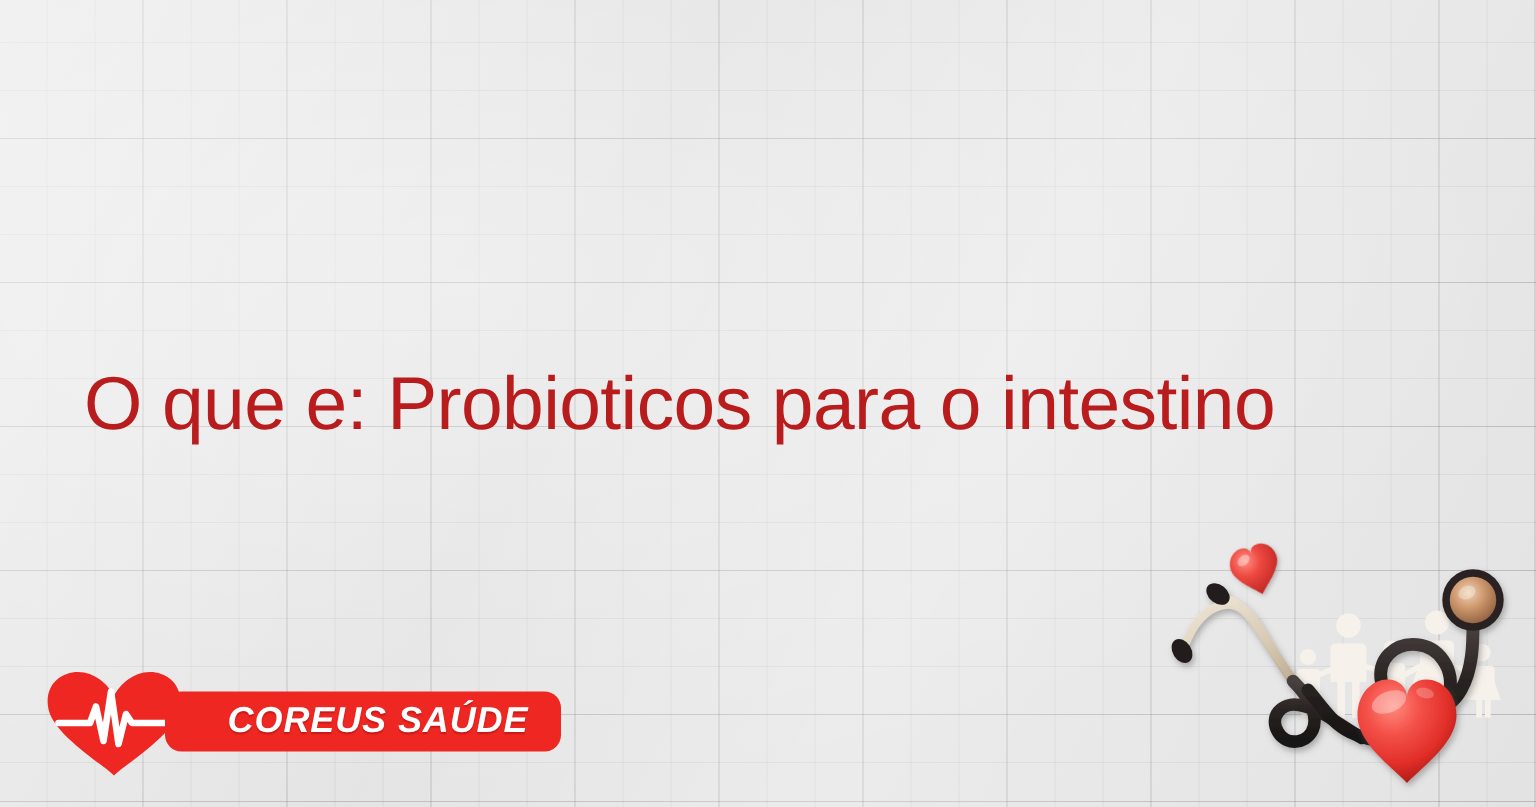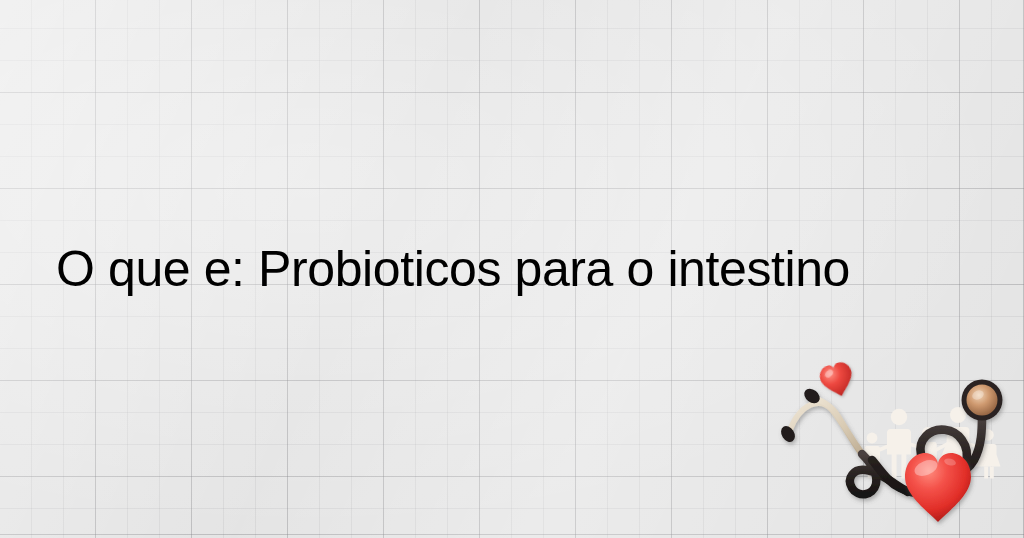--- a/index.html
+++ b/index.html
@@ -52,21 +52,21 @@
 
   
   #headline {
     position:absolute;
     left:56px;
     top:243px;
     width:940px;
     font-size:50px;
     line-height:1.04;
     font-weight:400;
-    color:#000000;
+    color:#b91c1c;
     letter-spacing:-0.4px;
     white-space:nowrap;
   }
 
   
   #logo {
     position:absolute;
     left:28px; top:447px;
     width:320px; height:72px;
   }
@@ -104,20 +104,32 @@
 </head>
 <body>
 
 <div id="stage">
 
   <div id="grid-bg"></div>
   <div id="grid-sheen"></div>
 
   <div id="headline">O que e: Probioticos para o intestino</div>
 
+  <div id="logo">
+
+    <svg id="logo-heart" viewBox="0 0 96 72">
+      <path d="M48 70 C 40 62 6 42 4 24 C 2 9 13 1 24 1 C 35 1 44 9 48 17
+               C 52 9 61 1 72 1 C 83 1 94 9 92 24 C 90 42 56 62 48 70 Z" fill="#ee2722"></path>
+      <rect x="60" y="30" width="30" height="9" fill="#ee2722"></rect>
+      <polyline points="11,35 27,35 32,35 36,24 41,47 46,14 51,49 56,29 60,35 92,35" fill="none" stroke="#ffffff" stroke-width="4.4" stroke-linejoin="round" stroke-linecap="round"></polyline>
+    </svg>
+
+    <div id="logo-badge"></div>
+    <div id="logo-text">COREUS SAÚDE</div>
+  </div>
 
   <svg id="illustration" viewBox="0 0 248 180">
 
     <defs>
       <radialGradient id="gBigHeart" cx="36%" cy="26%" r="78%">
         <stop offset="0%" stop-color="#ff8b7e"></stop>
         <stop offset="34%" stop-color="#f4524a"></stop>
         <stop offset="72%" stop-color="#e12e28"></stop>
         <stop offset="100%" stop-color="#a81a16"></stop>
       </radialGradient>

